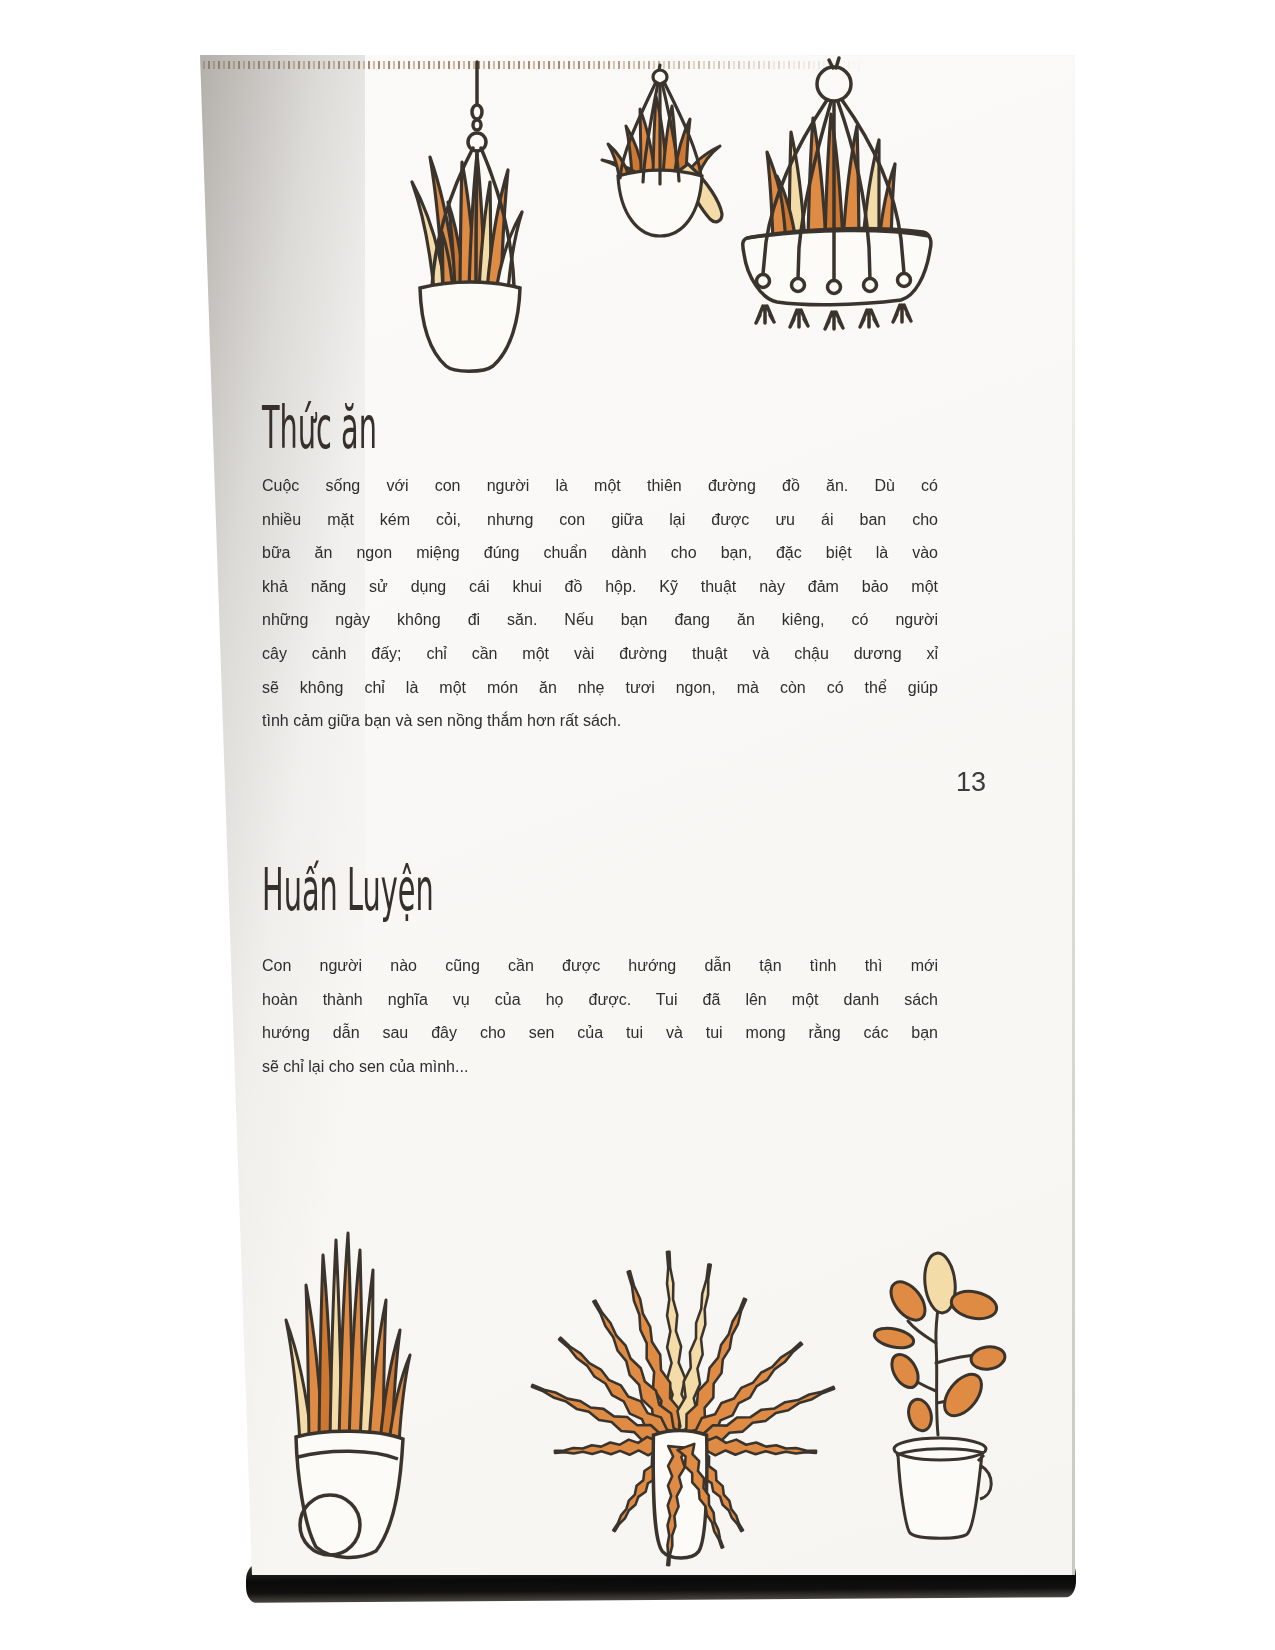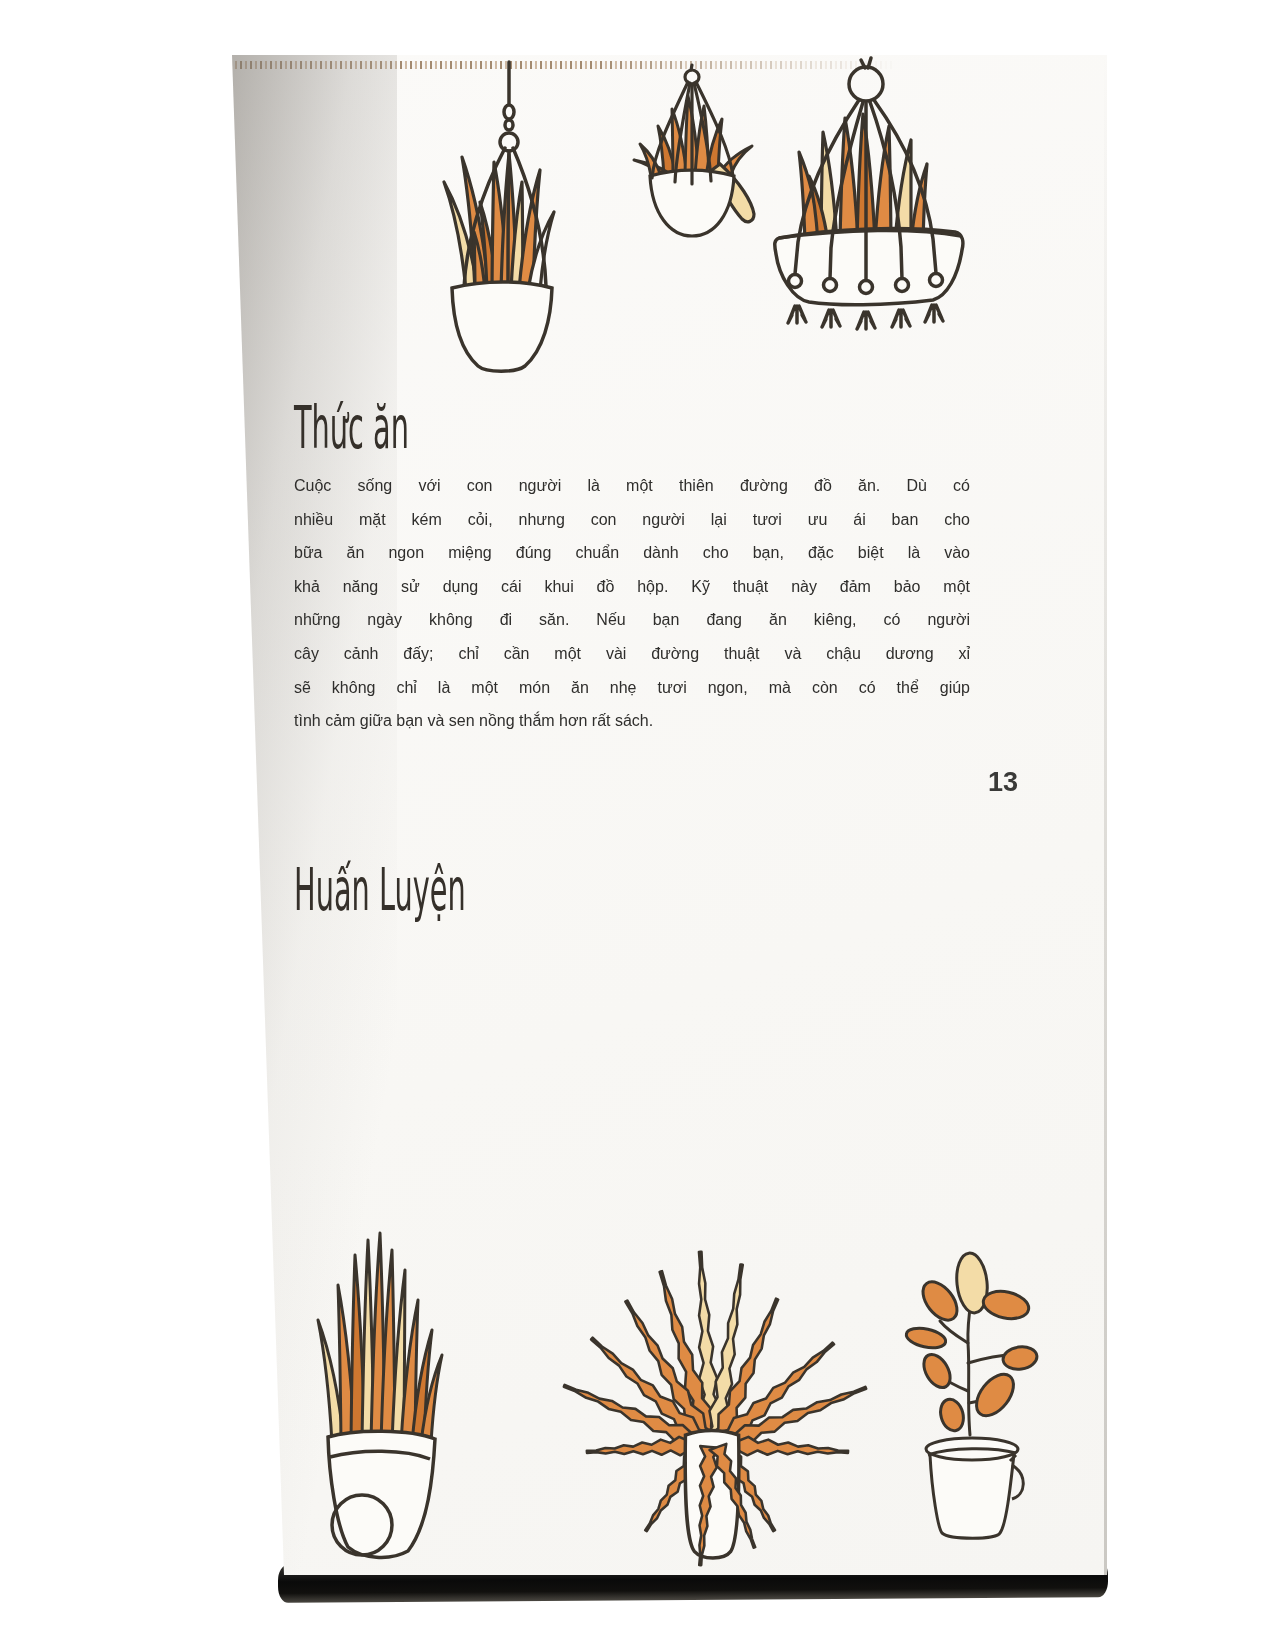--- a/index.html
+++ b/index.html
@@ -1,17 +1,17 @@
 <!DOCTYPE html>
 <html><head>
 <meta charset="utf-8">
 <style>
   html,body{margin:0;padding:0;background:#ffffff;}
   .canvas{position:relative;width:1228px;height:1650px;background:#ffffff;overflow:hidden;
-          font-family:"Liberation Sans", sans-serif;margin-left:32px;}
+          font-family:"Liberation Sans", sans-serif;}
   
   .table-shadow{position:absolute;left:246px;top:1562px;width:830px;height:38px;
     background:linear-gradient(to bottom,#35332f,#0a0a0a 45%,#11100e 75%,#4a4741);
     border-radius:10px/16px;transform:rotate(-0.4deg);}
   
   .page{position:absolute;left:200px;top:55px;width:875px;height:1520px;
     background:linear-gradient(160deg,#fbfaf8 0%,#f8f7f4 60%,#f6f5f2 100%);
     clip-path:polygon(0px 0px,875px 0px,875px 1520px,52px 1520px);}
   .spine-shadow{position:absolute;left:0;top:0;bottom:0;width:165px;pointer-events:none;
     background:linear-gradient(100deg,rgba(120,115,108,0.55) 0%,rgba(150,146,140,0.30) 28%,
@@ -23,21 +23,21 @@
       rgba(156,112,68,0.55) 5px 7px,rgba(255,255,255,0.1) 7px 10px);
     -webkit-mask-image:linear-gradient(90deg,#000 0%,#000 55%,transparent 100%);
             mask-image:linear-gradient(90deg,#000 0%,#000 55%,transparent 100%);}
   .illo{position:absolute;overflow:visible;}
   .heading{position:absolute;left:62px;color:#35302a;font-family:"DejaVu Sans",sans-serif;
     font-size:48px;font-weight:400;letter-spacing:0px;transform:scale(0.60,1.22);
     transform-origin:left top;white-space:nowrap;}
   .para{position:absolute;left:62px;width:676px;color:#2f2e2c;font-size:16px;line-height:33.6px;}
   .pline{white-space:nowrap;text-align:justify;text-align-last:justify;}
   .pline.last{text-align-last:left;}
-  .page-number{position:absolute;left:756px;top:712px;font-size:27px;color:#3a3a38;font-weight:bold;}
+  .page-number{position:absolute;left:756px;top:712px;font-size:27px;color:#3a3a38;}
 </style>
 </head>
 <body>
 
 <div class="canvas">
   <div class="table-shadow"></div>
 
   <div class="page">
     <div class="stitch"></div>
     <div class="spine-shadow"></div>
@@ -130,33 +130,39 @@
         <path transform="translate(101,256)" d="M-2,0 L-8,15 M0,0 L0,17 M2,0 L8,14 M-5,9 L-9,17 M5,9 L9,16" stroke="#3A342C" stroke-width="3.5" fill="none"></path>
         <path transform="translate(136,254)" d="M-2,0 L-8,15 M0,0 L0,17 M2,0 L8,14 M-5,9 L-9,17 M5,9 L9,16" stroke="#3A342C" stroke-width="3.5" fill="none"></path>
         <path transform="translate(169,249)" d="M-2,0 L-8,15 M0,0 L0,17 M2,0 L8,14 M-5,9 L-9,17 M5,9 L9,16" stroke="#3A342C" stroke-width="3.5" fill="none"></path>
       </g>
     </svg>
 
     <div class="heading" style="top:338px">Thức ăn</div>
 
     <div class="para" style="top:414px">
       <div class="pline">Cuộc sống với con người là một thiên đường đồ ăn. Dù có</div>
-      <div class="pline">nhiều mặt kém cỏi, nhưng con người lại tươi ưu ái ban cho</div>
+      <div class="pline">nhiều mặt kém cỏi, nhưng con giữa lại được ưu ái ban cho</div>
       <div class="pline">bữa ăn ngon miệng đúng chuẩn dành cho bạn, đặc biệt là vào</div>
       <div class="pline">khả năng sử dụng cái khui đồ hộp. Kỹ thuật này đảm bảo một</div>
       <div class="pline">những ngày không đi săn. Nếu bạn đang ăn kiêng, có người</div>
       <div class="pline">cây cảnh đấy; chỉ cần một vài đường thuật và chậu dương xỉ</div>
       <div class="pline">sẽ không chỉ là một món ăn nhẹ tươi ngon, mà còn có thể giúp</div>
       <div class="pline last">tình cảm giữa bạn và sen nồng thắm hơn rất sách.</div>
     </div>
 
     <div class="page-number">13</div>
 
     <div class="heading" style="top:800px">Huấn Luyện</div>
 
+    <div class="para" style="top:894px">
+      <div class="pline">Con người nào cũng cần được hướng dẫn tận tình thì mới</div>
+      <div class="pline">hoàn thành nghĩa vụ của họ được. Tui đã lên một danh sách</div>
+      <div class="pline">hướng dẫn sau đây cho sen của tui và tui mong rằng các bạn</div>
+      <div class="pline last">sẽ chỉ lại cho sen của mình...</div>
+    </div>
 
     <svg id="pp1" class="illo" viewBox="0 0 165 340" style="left:68px;top:1170px;width:165px;height:340px">
       <g class="leaves">
           <path d="M32,218 Q27.8,144.2 18,95 Q36.2,144.2 44,218 Z" fill="#F3DCA7" stroke="#3A342C" stroke-width="3" stroke-linejoin="round"></path>
           <path d="M41,218 Q40.1,123.2 38,60 Q49.9,123.2 55,218 Z" fill="#DF8B44" stroke="#3A342C" stroke-width="3" stroke-linejoin="round"></path>
           <path d="M51,218 Q52.2,105.2 55,30 Q62,105.2 65,218 Z" fill="#CE7730" stroke="#3A342C" stroke-width="3" stroke-linejoin="round"></path>
           <path d="M62,218 Q63.8,96.2 68,15 Q72.2,96.2 74,218 Z" fill="#F3DCA7" stroke="#3A342C" stroke-width="3" stroke-linejoin="round"></path>
           <path d="M71,218 Q73.7,92 80,8 Q83.5,92 85,218 Z" fill="#DF8B44" stroke="#3A342C" stroke-width="3" stroke-linejoin="round"></path>
           <path d="M81,218 Q84.3,102.2 92,25 Q94.1,102.2 95,218 Z" fill="#DF8B44" stroke="#3A342C" stroke-width="3" stroke-linejoin="round"></path>
           <path d="M92,218 Q95.9,114.2 105,45 Q104.3,114.2 104,218 Z" fill="#F3DCA7" stroke="#3A342C" stroke-width="3" stroke-linejoin="round"></path>

